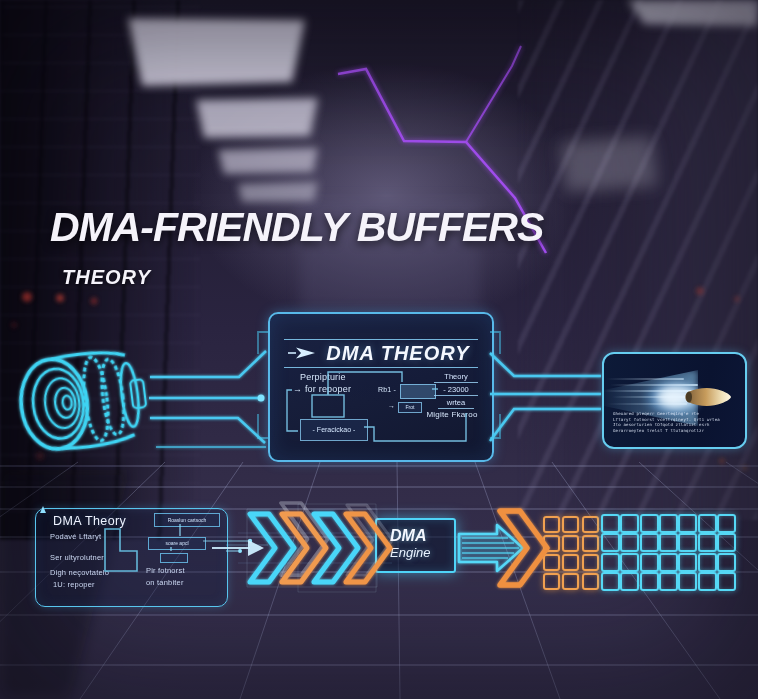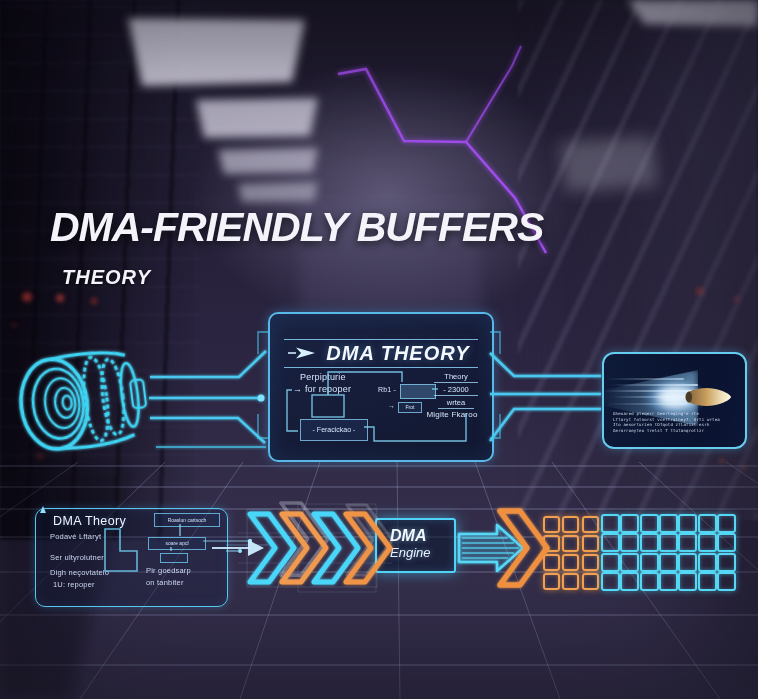--- a/index.html
+++ b/index.html
@@ -229,21 +229,21 @@
         <div>Gerarroeyteo trelst 7 ttutanqrotlzr</div>
       </div>
   </div>
 
   <div class="abs source-box">
     <div class="sb-title">DMA Theory</div>
     <div class="sb-small" style="left:14px;top:23px">Podavé Lftaryt</div>
     <div class="sb-small" style="left:14px;top:44px">Ser ultyrolutner</div>
     <div class="sb-small" style="left:14px;top:59px">Digh neçovtatelo</div>
     <div class="sb-small" style="left:17px;top:71px">1U: repoper</div>
-    <div class="sb-small" style="left:110px;top:57px">Pir goedsarp</div>
+    <div class="sb-small" style="left:110px;top:57px">Pir fotnorst</div>
     <div class="sb-small" style="left:110px;top:69px">on tanbiter</div>
     <div class="sb-chip" style="left:118px;top:4px;width:64px;height:12px;line-height:12px">Roaslun cartsoch</div>
     <div class="sb-chip" style="left:112px;top:28px;width:56px;height:11px;line-height:11px">soare apcl</div>
     <div class="sb-chip" style="left:124px;top:44px;width:26px;height:8px"></div>
   </div>
 
   <div class="abs engine-box">
     <div class="eb-l1">DMA</div>
     <div class="eb-l2">Engine</div>
   </div>

